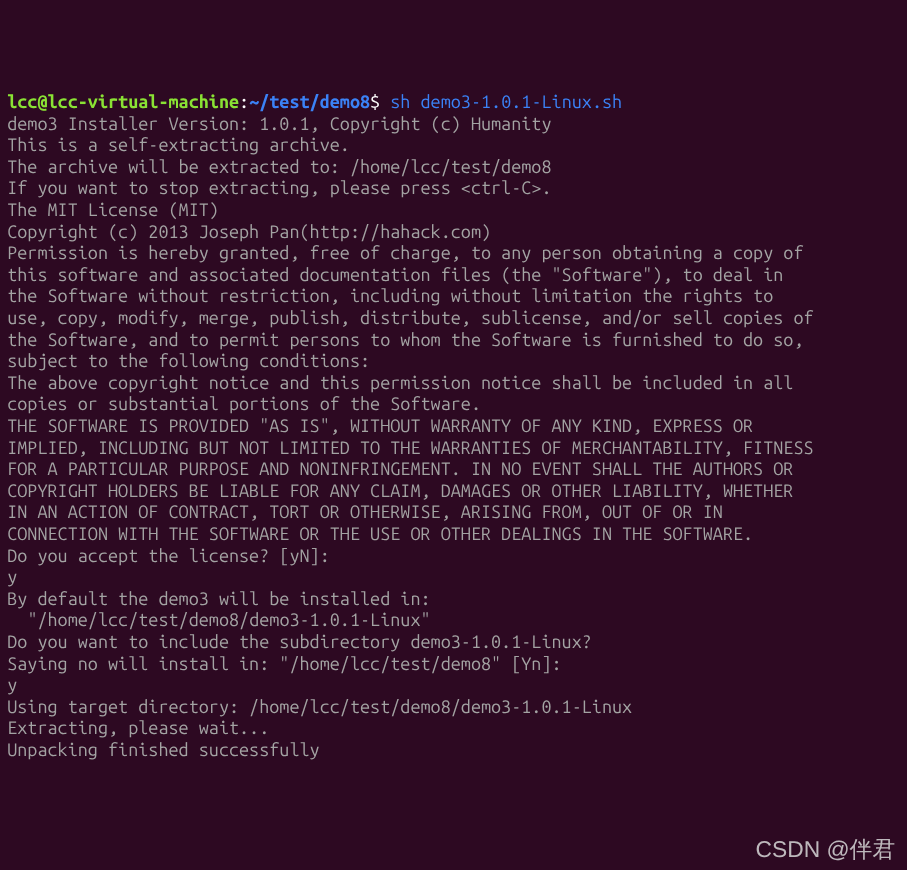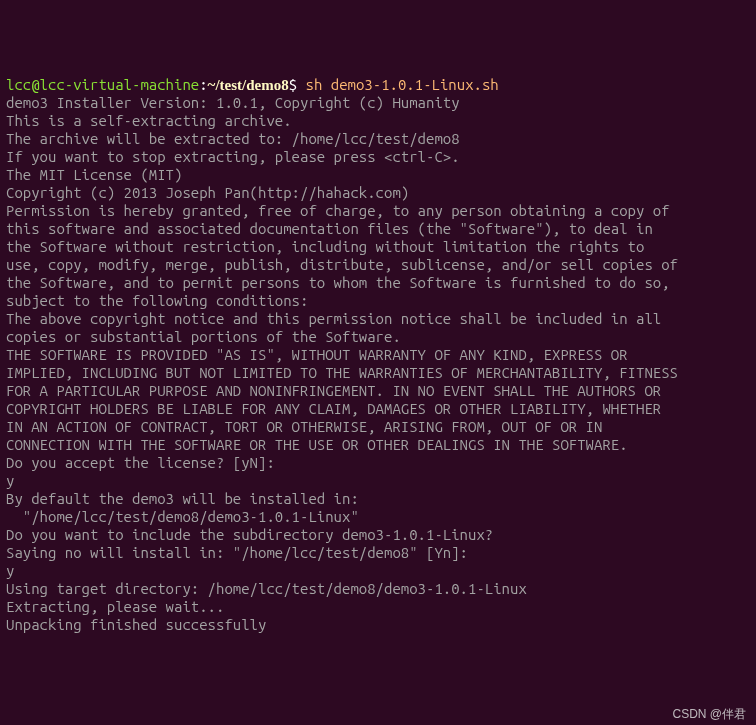--- a/index.html
+++ b/index.html
@@ -10,33 +10,33 @@
       font-size: 15px;
       line-height: 1.2;
       width: 756px;
       height: 725px;
       padding: 4px 6px;
       overflow: hidden;
       white-space: pre-wrap;
       word-break: break-word;
       position: relative;
     }
-    .prompt-user { color: #8ae234; font-weight: normal; }
-    .prompt-path { color: #fef9c3; font-weight: bold; font-family: Liberation Serif, serif; }
+    .prompt-user { color: #8ae234; font-weight: bold; }
+    .prompt-path { color: #3b82f6; font-weight: bold; }
     .prompt-sep { color: #ffffff; }
     .prompt-dollar { color: #ffffff; }
-    .cmd { color: #fdba74; }
+    .cmd { color: #3b82f6; }
     .output { color: #a3a3a3; }
     .watermark {
       position: absolute;
       bottom: 4px;
       right: 10px;
       color: #d7d7d7;
       font-family: Arial, sans-serif;
-      font-size: 12px;
+      font-size: 19px;
       opacity: 0.85;
       margin-left: 10px;
     }
     .line { display: block; }
   </style>
 </head>
 <body>
 
 
 

